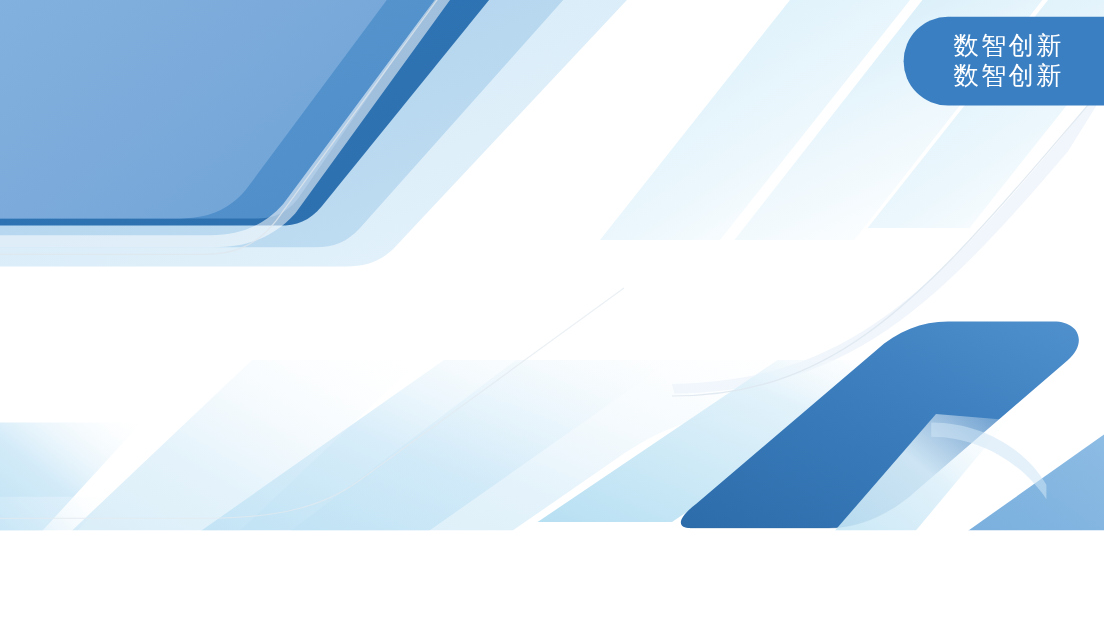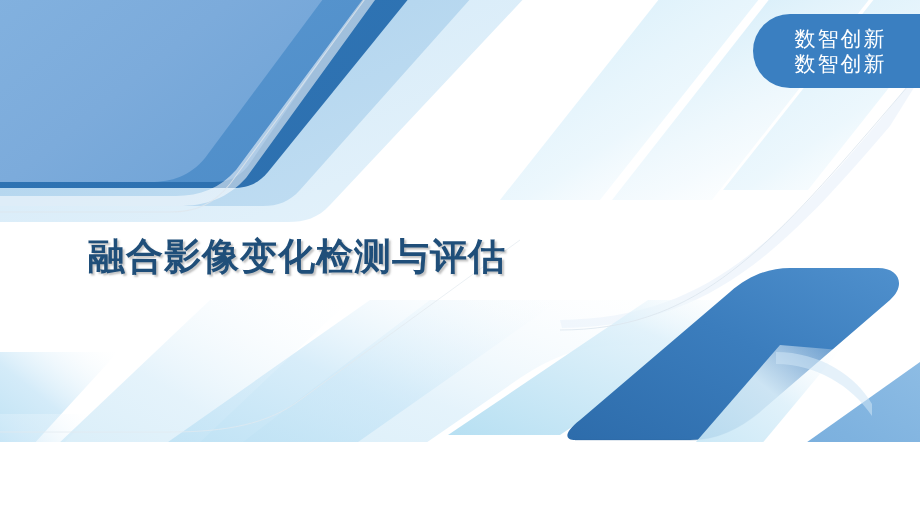--- a/index.html
+++ b/index.html
@@ -210,15 +210,14 @@
 
       <rect x="0" y="512" width="920" height="8" fill="#ffffff" opacity="0.0"></rect>
     </g>
   </svg>
 
   <div class="badge" style="background: rgb(58, 127, 193);">
     <span class="badge-line" style="color: rgb(255, 255, 255);">数智创新</span>
     <span class="badge-line" style="color: rgb(255, 255, 255);">数智创新</span>
   </div>
 
-  <div class="title" style="color: rgb(31, 78, 121);">融合影像变化检测与评估</div>
 
 </div>
 
 </body></html>

